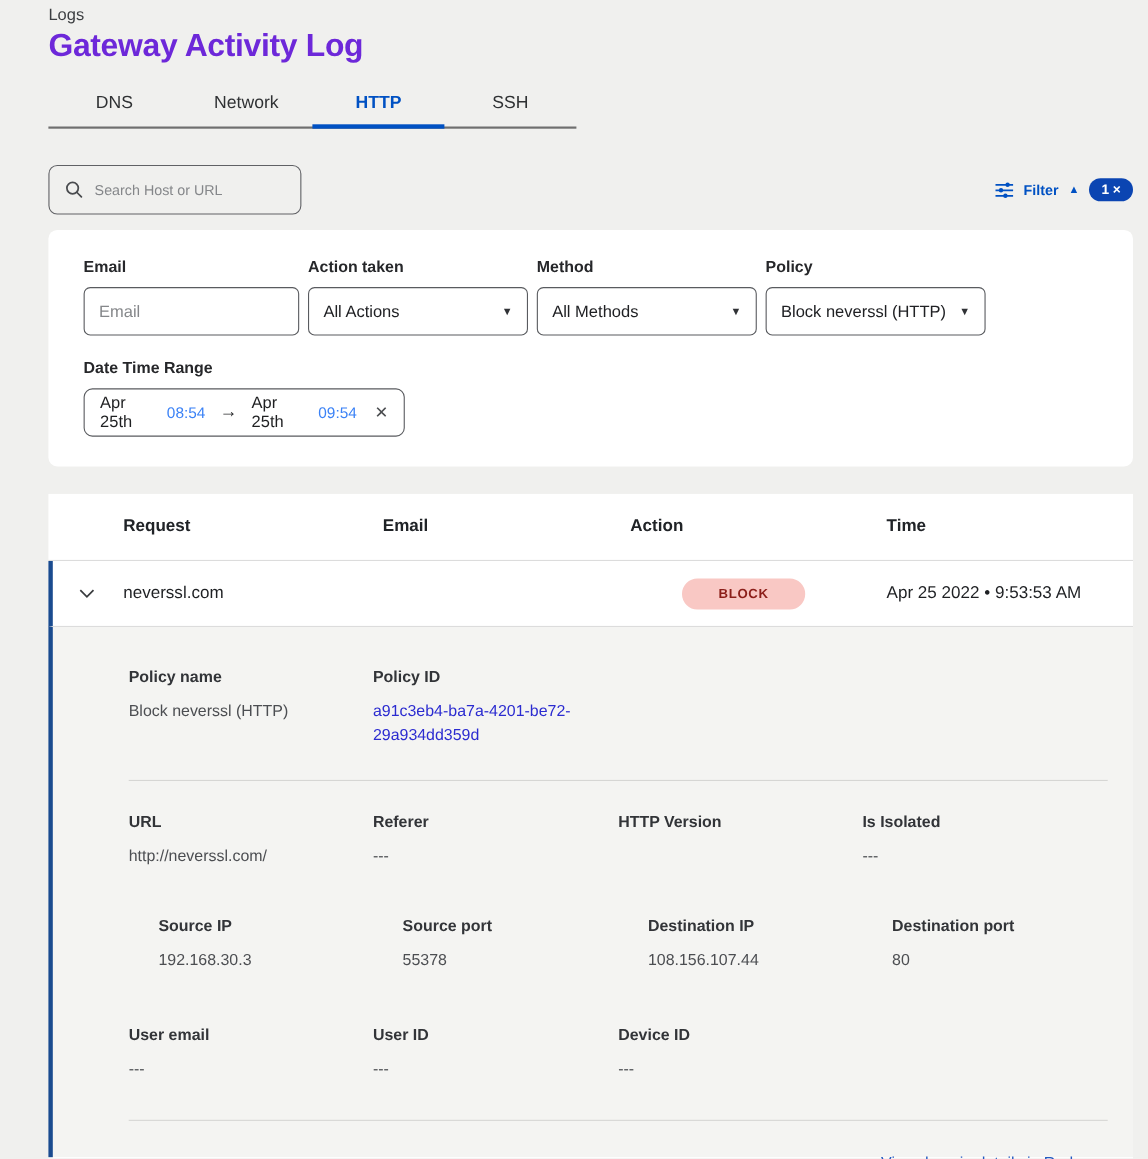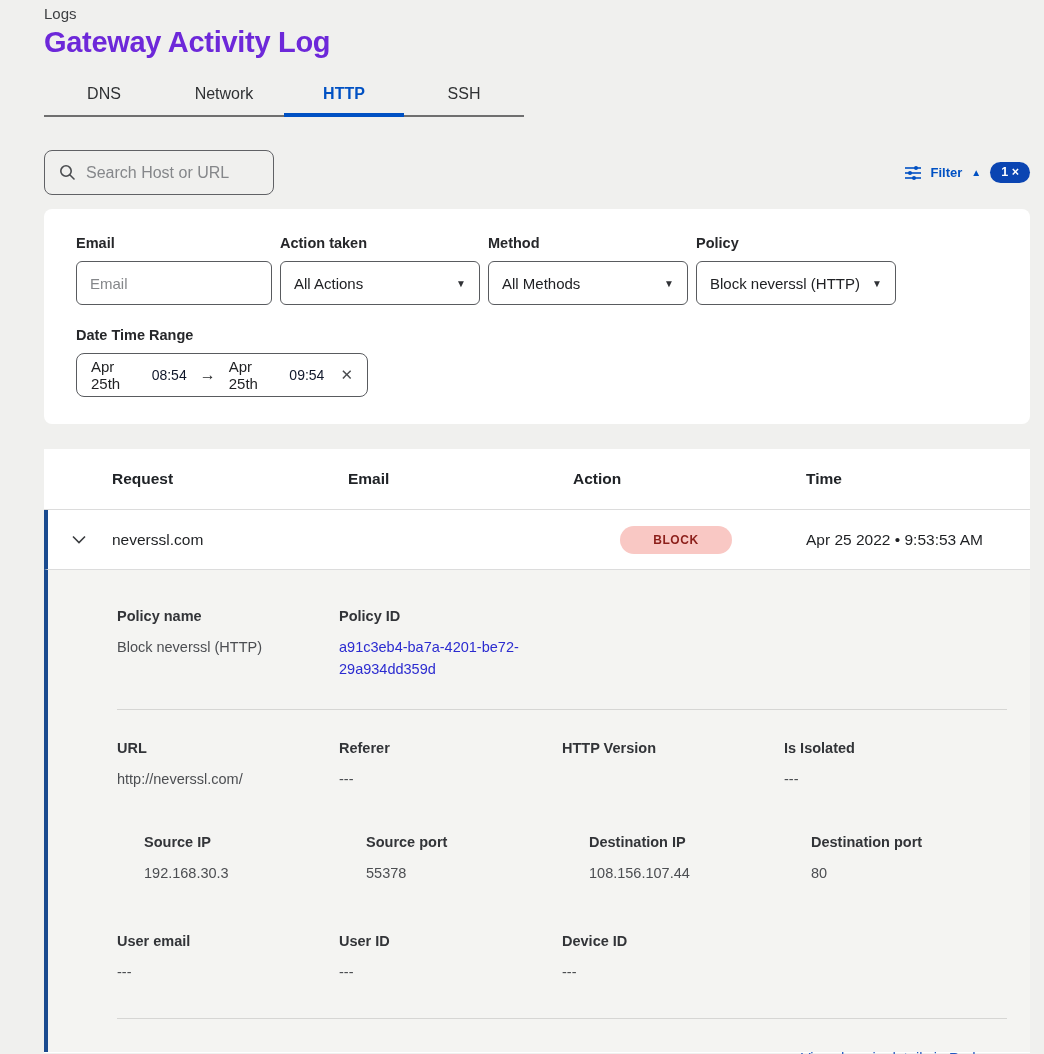--- a/index.html
+++ b/index.html
@@ -11,41 +11,41 @@
   .page-title { margin-top:4px; font-size:29px; font-weight:700; color:#6d28d9; letter-spacing:-0.3px; }
 
   .tabs { margin-top:16px; display:flex; width:480px; position:relative; }
   .tabs::after { content:""; position:absolute; left:0; right:0; bottom:0; height:2px; background:#6f6f6f; }
   .tab { width:120px; text-align:center; padding:10px 0 14px; font-size:16px; color:#2f3133; cursor:pointer; position:relative; }
   .tab.active { color:#0051c3; font-weight:700; }
   .tab.active::after { content:""; position:absolute; left:0; right:0; bottom:0; height:4px; background:#0051c3; z-index:2; }
 
   .toolbar { margin-top:33px; display:flex; align-items:center; justify-content:space-between; }
   .search-box { width:230px; height:45px; border:1px solid #606165; border-radius:8px; display:flex; align-items:center; padding-left:14px; gap:10px; cursor:text; }
-  .search-box input { border:none; outline:none; background:transparent; font-family:"Liberation Sans", sans-serif; font-size:16px; color:#404040; width:175px; }
+  .search-box input { border:none; outline:none; background:transparent; font-family:"Liberation Sans", sans-serif; font-size:13px; color:#404040; width:175px; }
   .search-box input::placeholder { color:#85878a; }
   .filter-ctl { display:flex; align-items:center; gap:9px; cursor:pointer; }
   .filter-label { font-size:13px; font-weight:700; color:#0051c3; }
   .filter-caret { font-size:10px; color:#0051c3; }
   .filter-badge { background:#0b45b2; color:#fff; font-size:12.5px; font-weight:700; border-radius:12px; padding:4px 11px; line-height:1; cursor:pointer; }
 
   .panel { margin-top:14px; background:#fff; border-radius:8px; padding:26px 32px 30px; height:215px; }
   .panel-row { display:flex; gap:8px; }
   .field {}
   .f-label { font-size:14.5px; font-weight:700; color:#26272a; margin-bottom:10px; }
   .control { height:44px; border:1px solid #595b5f; border-radius:6px; display:flex; align-items:center; justify-content:space-between; padding:0 13px; font-size:15px; color:#202124; background:#fff; cursor:pointer; }
   .control.inp { cursor:text; }
   .control.inp input { border:none; outline:none; font-family:"Liberation Sans", sans-serif; font-size:15px; width:100%; color:#2a2a2a; }
   .control.inp input::placeholder { color:#85878a; }
   .sel-caret { font-size:10px; color:#303236; margin-left:8px; }
   .w196 { width:196px; } .w200 { width:200px; }
   .date-section { margin-top:22px; }
   .date-box { width:292px; height:44px; border:1px solid #595b5f; border-radius:8px; display:flex; align-items:center; padding:4px 14px; gap:9px; cursor:pointer; }
   .d-date { font-size:15px; color:#1f2022; }
-  .d-time { font-size:14px; color:#0f172a;text-align:center; }
+  .d-time { font-size:14px; color:#3b82f6;text-align:center; }
   .d-arrow { font-size:16px; color:#2a2b2d; padding:0 4px; }
   .d-close { font-size:15px; color:#4b4d50; margin-left:7px; cursor:pointer; }
 
   .table { margin-top:25px; background:#fff; min-height:604px; }
   .t-head { display:grid; grid-template-columns:68px 236px 225px 233px 1fr; height:61px; align-items:center; border-bottom:1px solid #dcdcdc; font-size:15.5px; font-weight:700; color:#202327; }
   .t-row { display:grid; grid-template-columns:64px 236px 225px 233px 1fr; height:60px; align-items:center; border-left:4px solid #1a4b8f; border-bottom:1px solid #dcdcdc; font-size:15.5px; color:#1e2023; background:#fff; cursor:pointer; }
   .chev-cell { padding-left:24px; display:flex; align-items:center; cursor:pointer; }
   .badge-block { display:inline-block; margin-left:47px; width:112px; text-align:center; background:#f9c8c4; color:#8c1f1a; font-size:12px; font-weight:700; letter-spacing:0.6px; padding:7px 0; border-radius:14px; }
 
   .expand { background:#f4f4f2; border-left:4px solid #1a4b8f; padding:38px 23px 0 69px; height:482px; }

